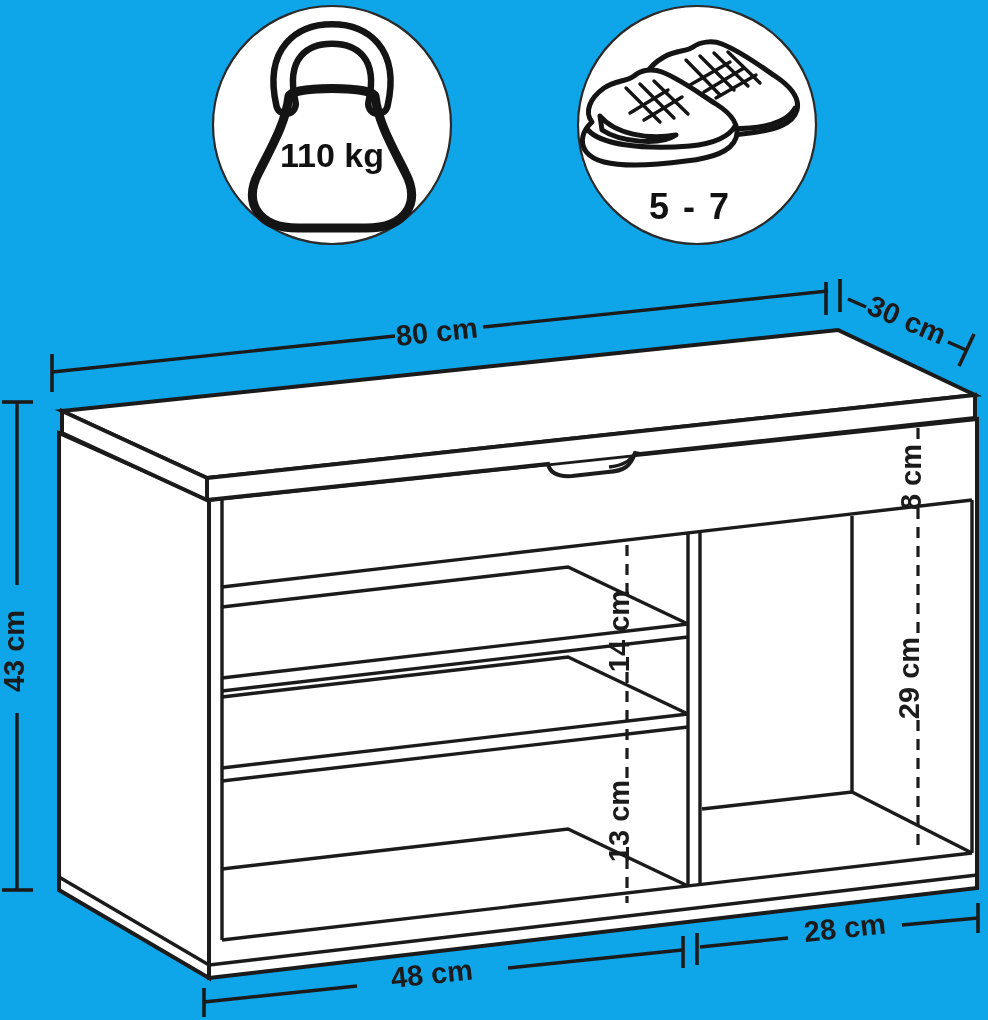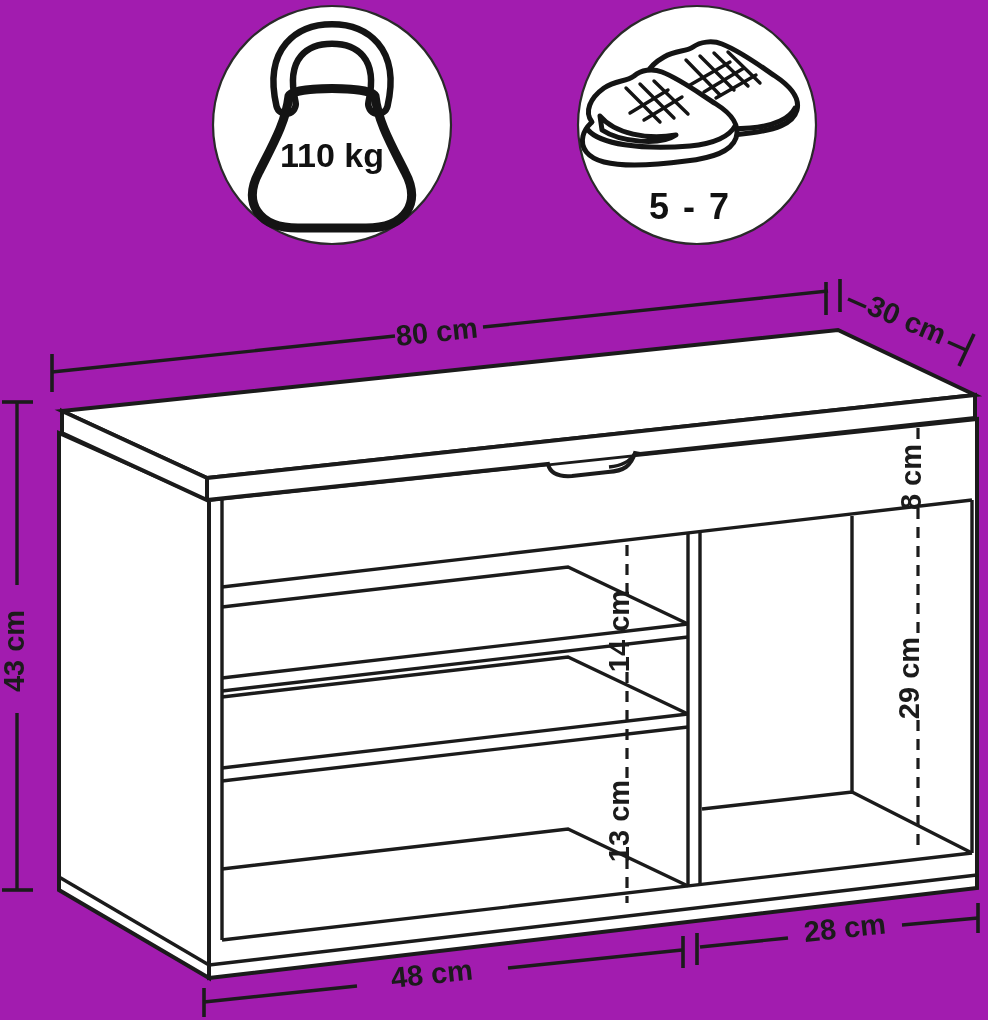--- a/index.html
+++ b/index.html
@@ -5,21 +5,21 @@
   html, body {
     margin: 0;
     padding: 0;
     background: #ffffff;
     font-family: "Liberation Sans", sans-serif;
   }
   .page {
     width: 988px;
     height: 1020px;
     position: relative;
-    background: #a21caf;
+    background: #0ea5e9;
     overflow: hidden;
   }
   svg { display: block; }
   .outline { stroke: #1b1b1b; fill: none; stroke-width: 4; stroke-linejoin: miter; }
   .outline-fill { stroke: #1b1b1b; fill: #ffffff; stroke-width: 4; stroke-linejoin: miter; }
   .fill-only { fill: #ffffff; stroke: none; }
   .thin { stroke: #1b1b1b; fill: none; stroke-width: 3.4; }
   .dim-line { stroke: #1b1b1b; fill: none; stroke-width: 3.4; stroke-linecap: butt; }
   .dim-tick { stroke: #1b1b1b; fill: none; stroke-width: 3.6; stroke-linecap: butt; }
   .dashed { stroke: #1b1b1b; fill: none; stroke-width: 3.2; stroke-dasharray: 11 8; }

